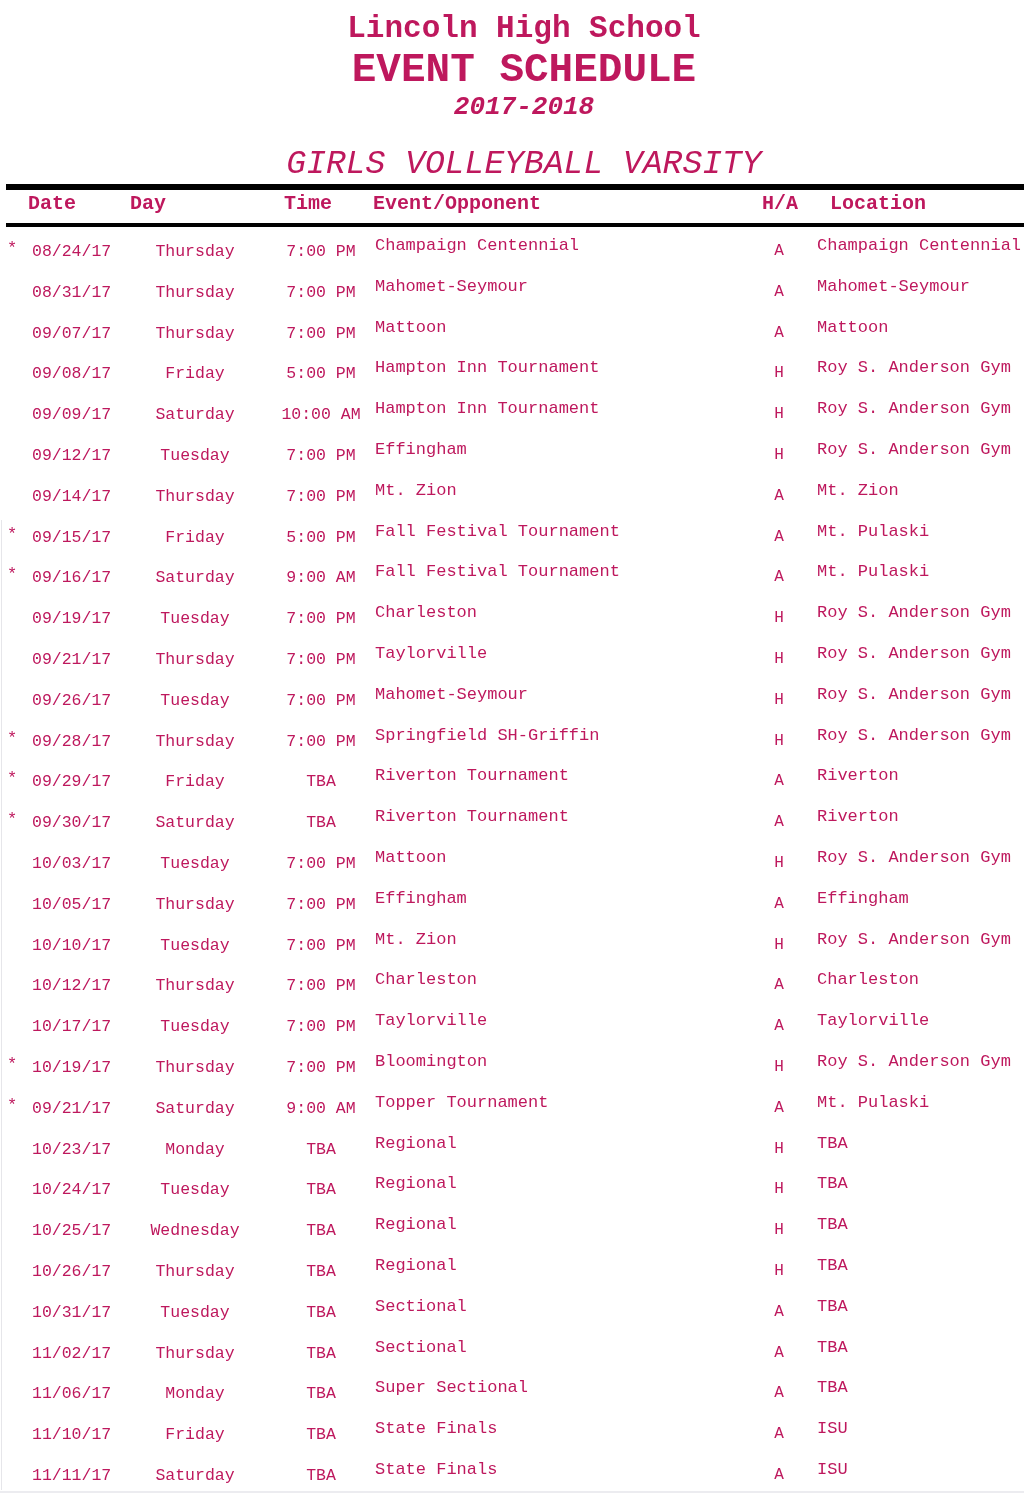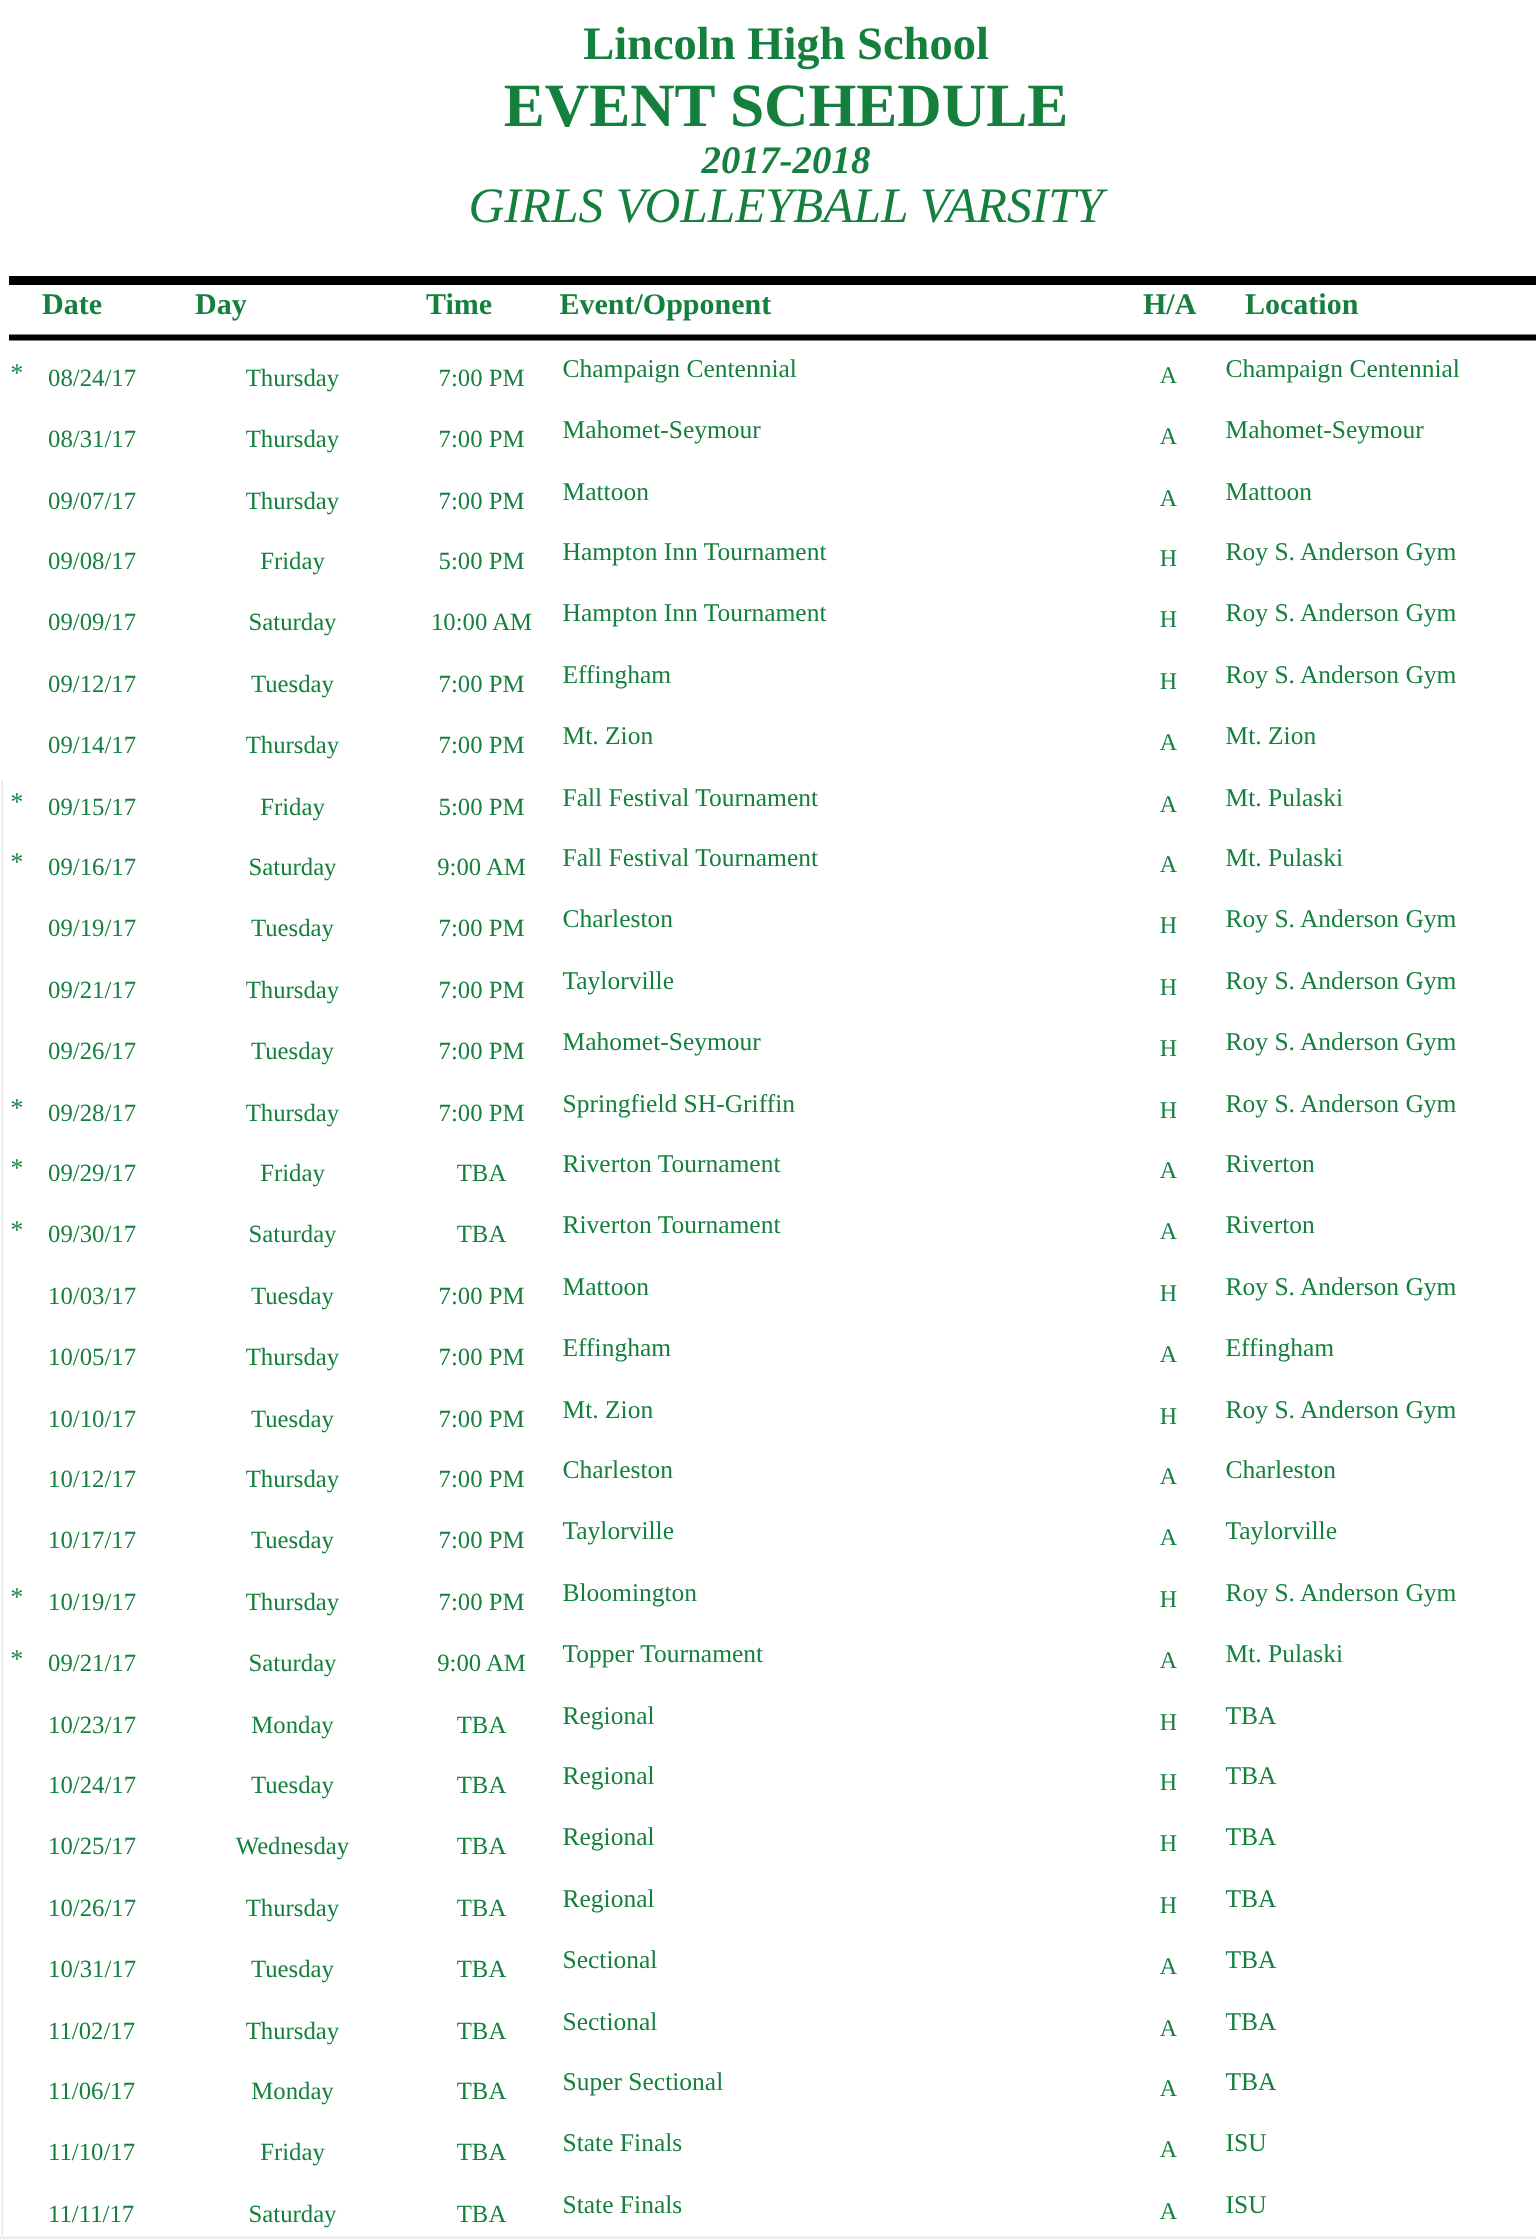--- a/index.html
+++ b/index.html
@@ -1,28 +1,28 @@
 <!DOCTYPE html>
 <html><head>
 <meta charset="utf-8">
 <style>
   html,body { margin:0; padding:0; background:#fff; }
   .page {
     position:relative;
     width:1024px; height:1493px;
     background:#ffffff;
-    color:#15803d;
-    font-family:Liberation Serif, serif;
+    color:#be185d;
+    font-family:Liberation Mono, monospace;
     overflow:hidden;
   }
   .titles { padding-top:10px; padding-left:24px; text-align:center; }
   .school-name { font-size:31px; font-weight:bold; line-height:37px; }
   .doc-title   { font-size:41px; font-weight:bold; line-height:46px; }
   .season      { font-size:26px; font-weight:bold; font-style:italic; line-height:28px; }
-  .team        { font-size:33px; font-style:italic; line-height:34px; }
+  .team        { font-size:33px; font-style:italic; line-height:34px;margin-top:27px; }
 
   .rule-top { position:absolute; top:184px; left:6px; right:0; height:6px; background:#000; }
   .rule-mid { position:absolute; top:223px; left:6px; right:0; height:4px; background:#000; }
 
   .col-headers { position:absolute; top:192px; left:0; right:0; height:24px; font-weight:bold; font-size:20px; }
   .col-headers span { position:absolute; white-space:nowrap; }
   .h-date  { left:28px; }
   .h-day   { left:130px; }
   .h-time  { left:284px; }
   .h-event { left:373px; }

